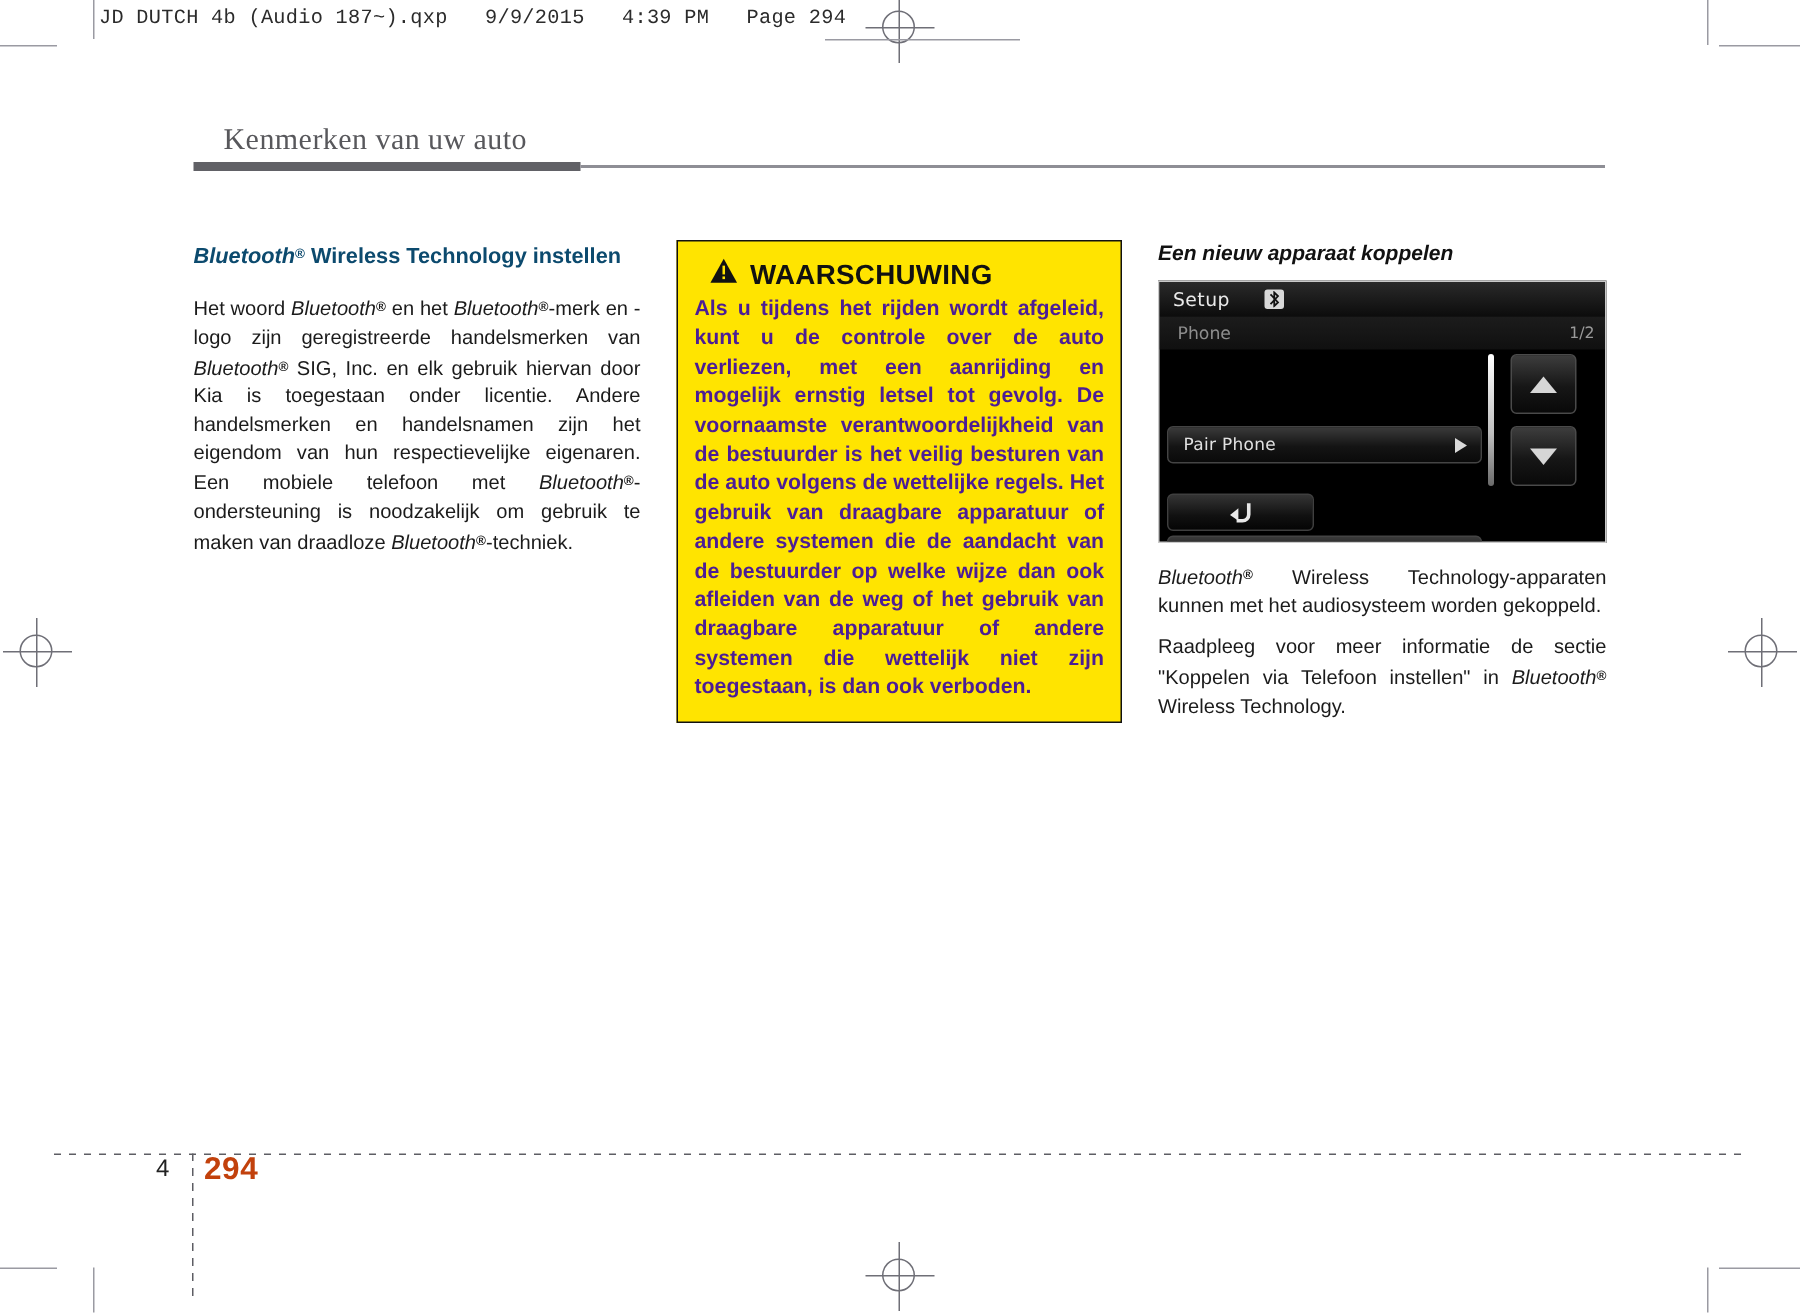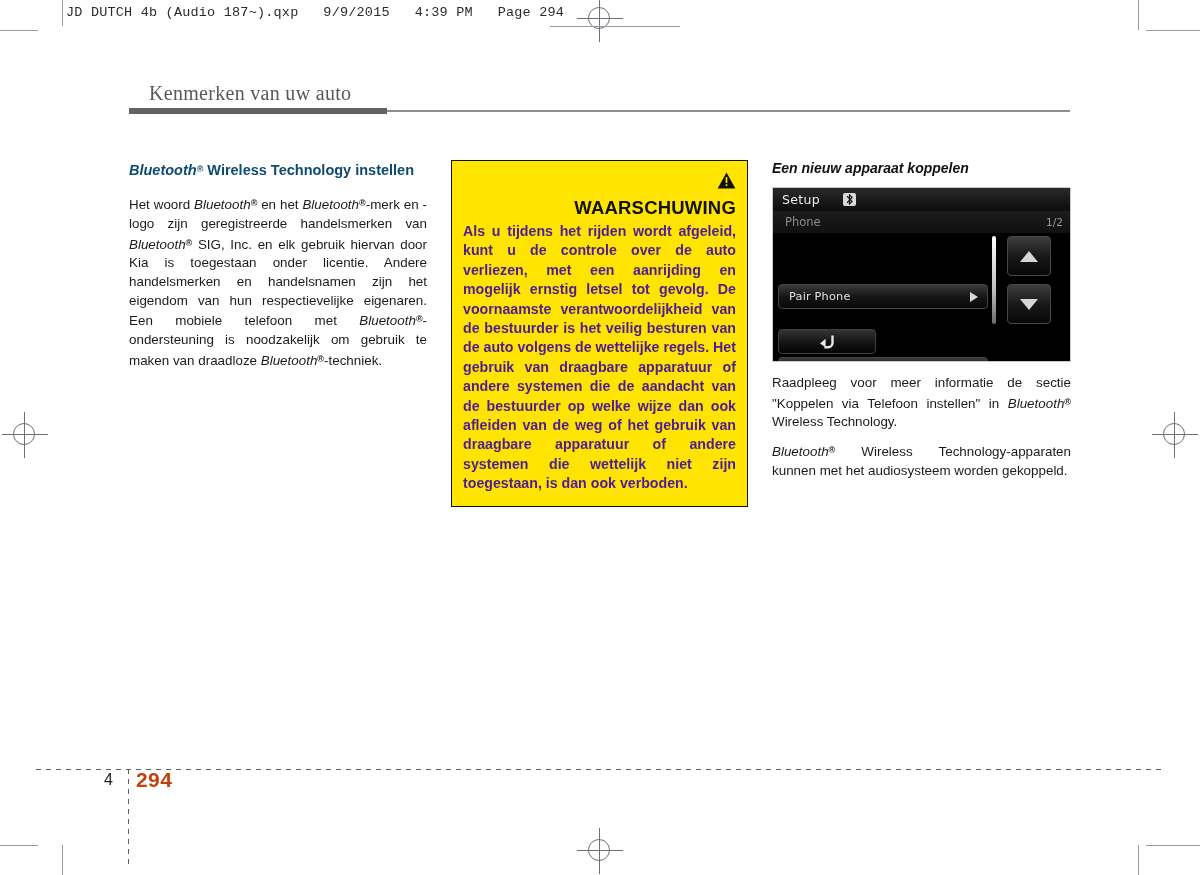--- a/index.html
+++ b/index.html
@@ -129,24 +129,23 @@
   
   .warning-box {
     border: 1px solid #111;
     background: #ffe400;
     padding: 10px 11px 12px 11px;
     box-sizing: border-box;
     width: 297px;
   }
   .warning-head {
     display: flex;
-    align-items: flex-end;
+    align-items: flex-start;
     gap: 8px;
     margin: 1px 0 3px 10px;
-    flex-direction: column;
   }
   .warn-tri {
     width: 19px;
     height: 17px;
     flex: 0 0 auto;
   }
   .warning-title {
     font-size: 18.5px;
     font-weight: bold;
     color: #111;
@@ -467,20 +466,20 @@
     </div>
 
     <div class="dev-back">
       <svg width="22" height="16" viewBox="0 0 22 16">
         <path d="M16.5 1.5 L16.5 9.0 A4.2 4.2 0 0 1 12.3 13.2 L8.4 13.2" stroke="#e8e8e8" stroke-width="2.4" fill="none"></path>
         <path d="M9.6 8.6 L4.0 13.2 L9.6 17.0 Z" fill="#e8e8e8" transform="translate(0,-3.8)"></path>
       </svg>
     </div>
   </div>
 
+  <p class="body"><i>Bluetooth</i><sup class="reg">®</sup><span> Wireless Technology-apparaten kunnen met het audiosysteem worden gekoppeld.</span></p>
   <p class="body"><span>Raadpleeg voor meer informatie de sectie "Koppelen via Telefoon instellen" in </span><i>Bluetooth</i><sup class="reg">®</sup><span> Wireless Technology.</span></p>
-  <p class="body"><i>Bluetooth</i><sup class="reg">®</sup><span> Wireless Technology-apparaten kunnen met het audiosysteem worden gekoppeld.</span></p>
 </div>
 
 <div class="footer-dash"></div>
 <div class="footer-dash-v"></div>
 <div class="folio-chapter">4</div>
 <div class="folio-page">294</div>
 
 </body></html>

